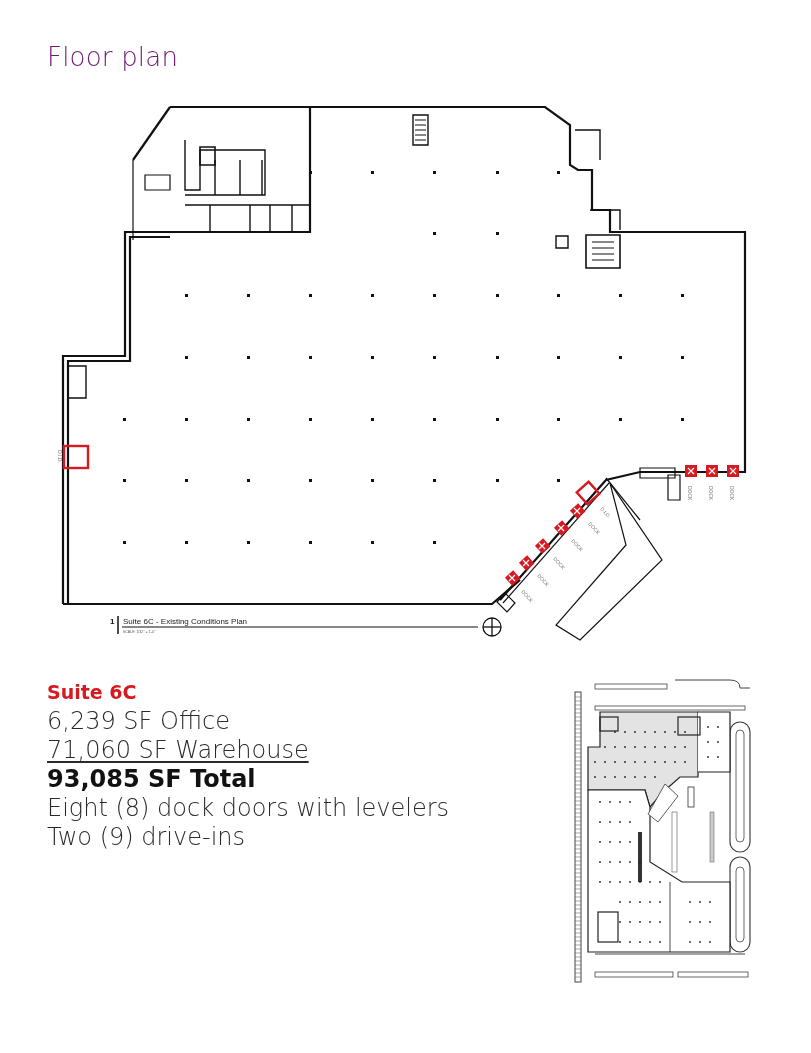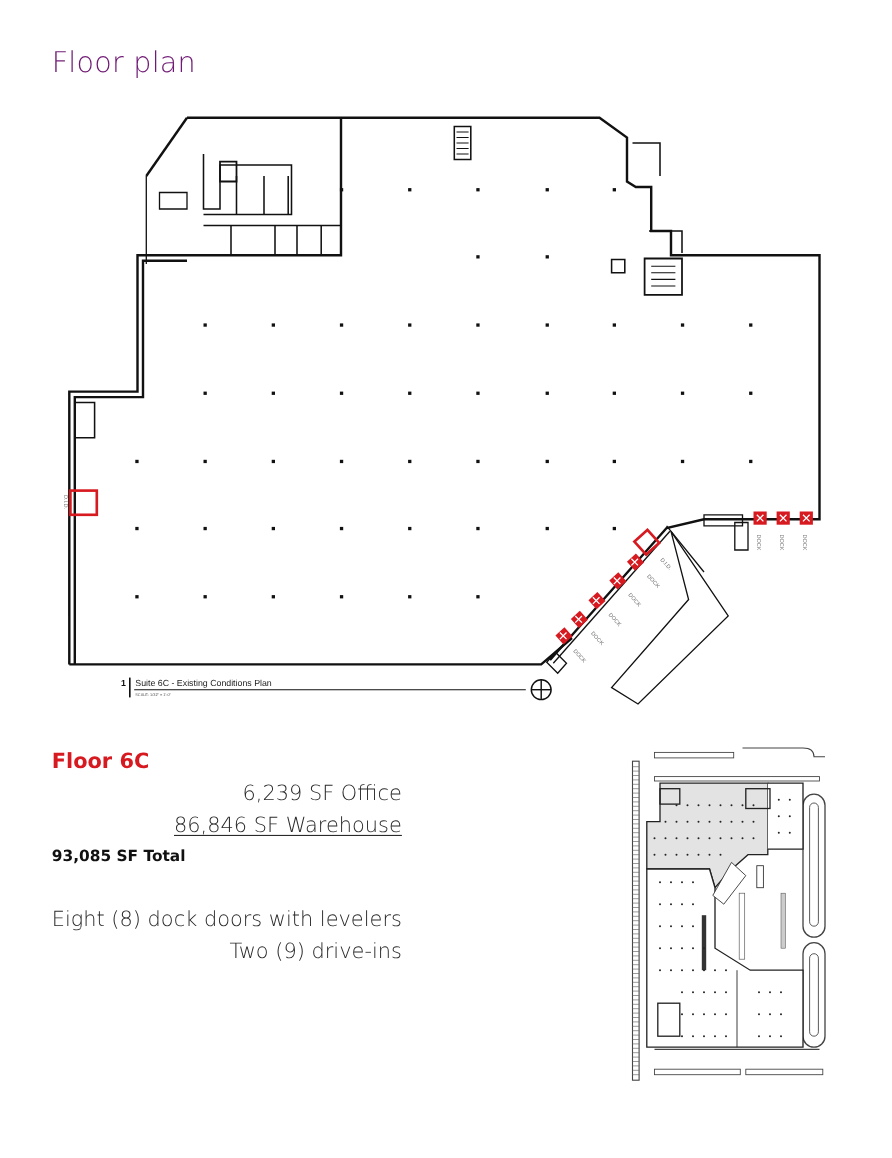--- a/index.html
+++ b/index.html
@@ -1,24 +1,24 @@
 <!DOCTYPE html>
 <html><head>
 <meta charset="utf-8">
 <style>
   html, body { margin: 0; padding: 0; background: #ffffff; }
   body { width: 811px; height: 1053px; position: relative; overflow: hidden; font-family: "Liberation Sans", sans-serif; }
   .page-title { position: absolute; left: 47px; top: 42px; font-size: 26px; color: #701a75; font-weight: 300; letter-spacing: 0.2px; font-family: "DejaVu Sans", sans-serif; }
   .plan { position: absolute; left: 0; top: 0; }
   .info { position: absolute; left: 47px; top: 678px; color: #2a2a2a; font-family: "DejaVu Sans", sans-serif; }
   .suite-name { font-size: 19px; font-weight: bold; color: #d71920; line-height: 29px; }
-  .line { font-size: 19px; line-height: 29px; font-weight: 300; text-align: right; }
+  .line { font-size: 24px; line-height: 29px; font-weight: 300; }
   .underline { text-decoration: underline; text-underline-offset: 3px; }
-  .total { font-size: 14px; font-weight: bold; line-height: 29px; color: #111; }
-  .features { margin-top: 28px; }
+  .total { font-size: 24px; font-weight: bold; line-height: 29px; color: #111; }
+  .features { }
   .site { position: absolute; left: 570px; top: 672px; }
 </style>
 </head>
 <body>
 
 <div class="page-title">Floor plan</div>
 
 <svg class="plan" width="811" height="660" viewBox="0 0 811 660" xmlns="http://www.w3.org/2000/svg">
   <g fill="none" stroke="#111" stroke-width="2.2" stroke-linejoin="miter">
 
@@ -168,23 +168,23 @@
     <text x="123" y="633" font-size="3.5" fill="#555" font-family="Liberation Sans, sans-serif">SCALE: 1/32" = 1'-0"</text>
     <g>
       <circle cx="492" cy="627" r="9" fill="none" stroke="#111" stroke-width="1.3"></circle>
       <line x1="483" y1="627" x2="501" y2="627" stroke="#111" stroke-width="1.3"></line>
       <line x1="492" y1="618" x2="492" y2="636" stroke="#111" stroke-width="1.3"></line>
     </g>
   </g>
 </svg>
 
 <div class="info">
-  <div class="suite-name">Floor 6C</div>
+  <div class="suite-name">Suite 6C</div>
   <div class="line">6,239 SF Office</div>
-  <div class="line underline">86,846 SF Warehouse</div>
+  <div class="line underline">71,060 SF Warehouse</div>
   <div class="total">93,085 SF Total</div>
   <div class="features">
     <div class="line">Eight (8) dock doors with levelers</div>
     <div class="line">Two (9) drive-ins</div>
   </div>
 </div>
 
 <svg class="site" width="190" height="325" viewBox="0 0 190 325" xmlns="http://www.w3.org/2000/svg">
 
   <rect x="5" y="20" width="6" height="290" fill="#fff" stroke="#444" stroke-width="1"></rect>

